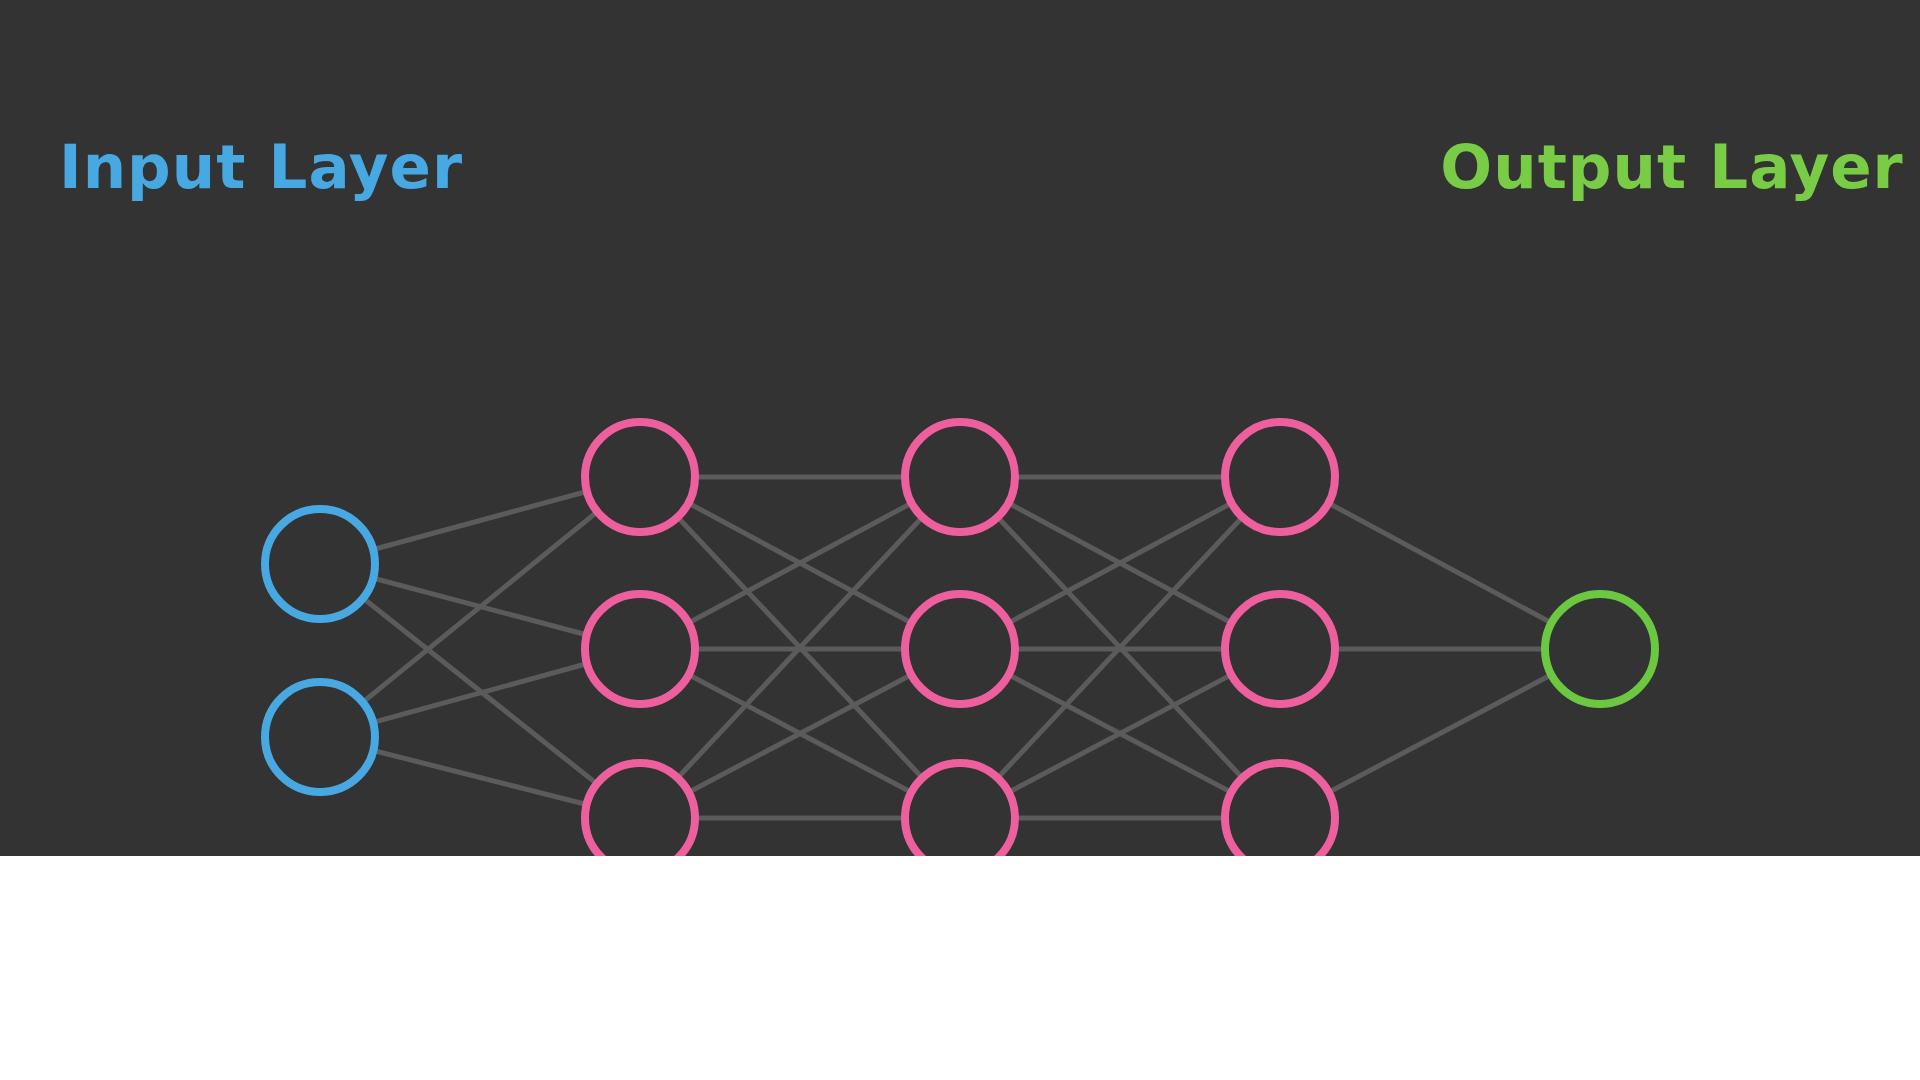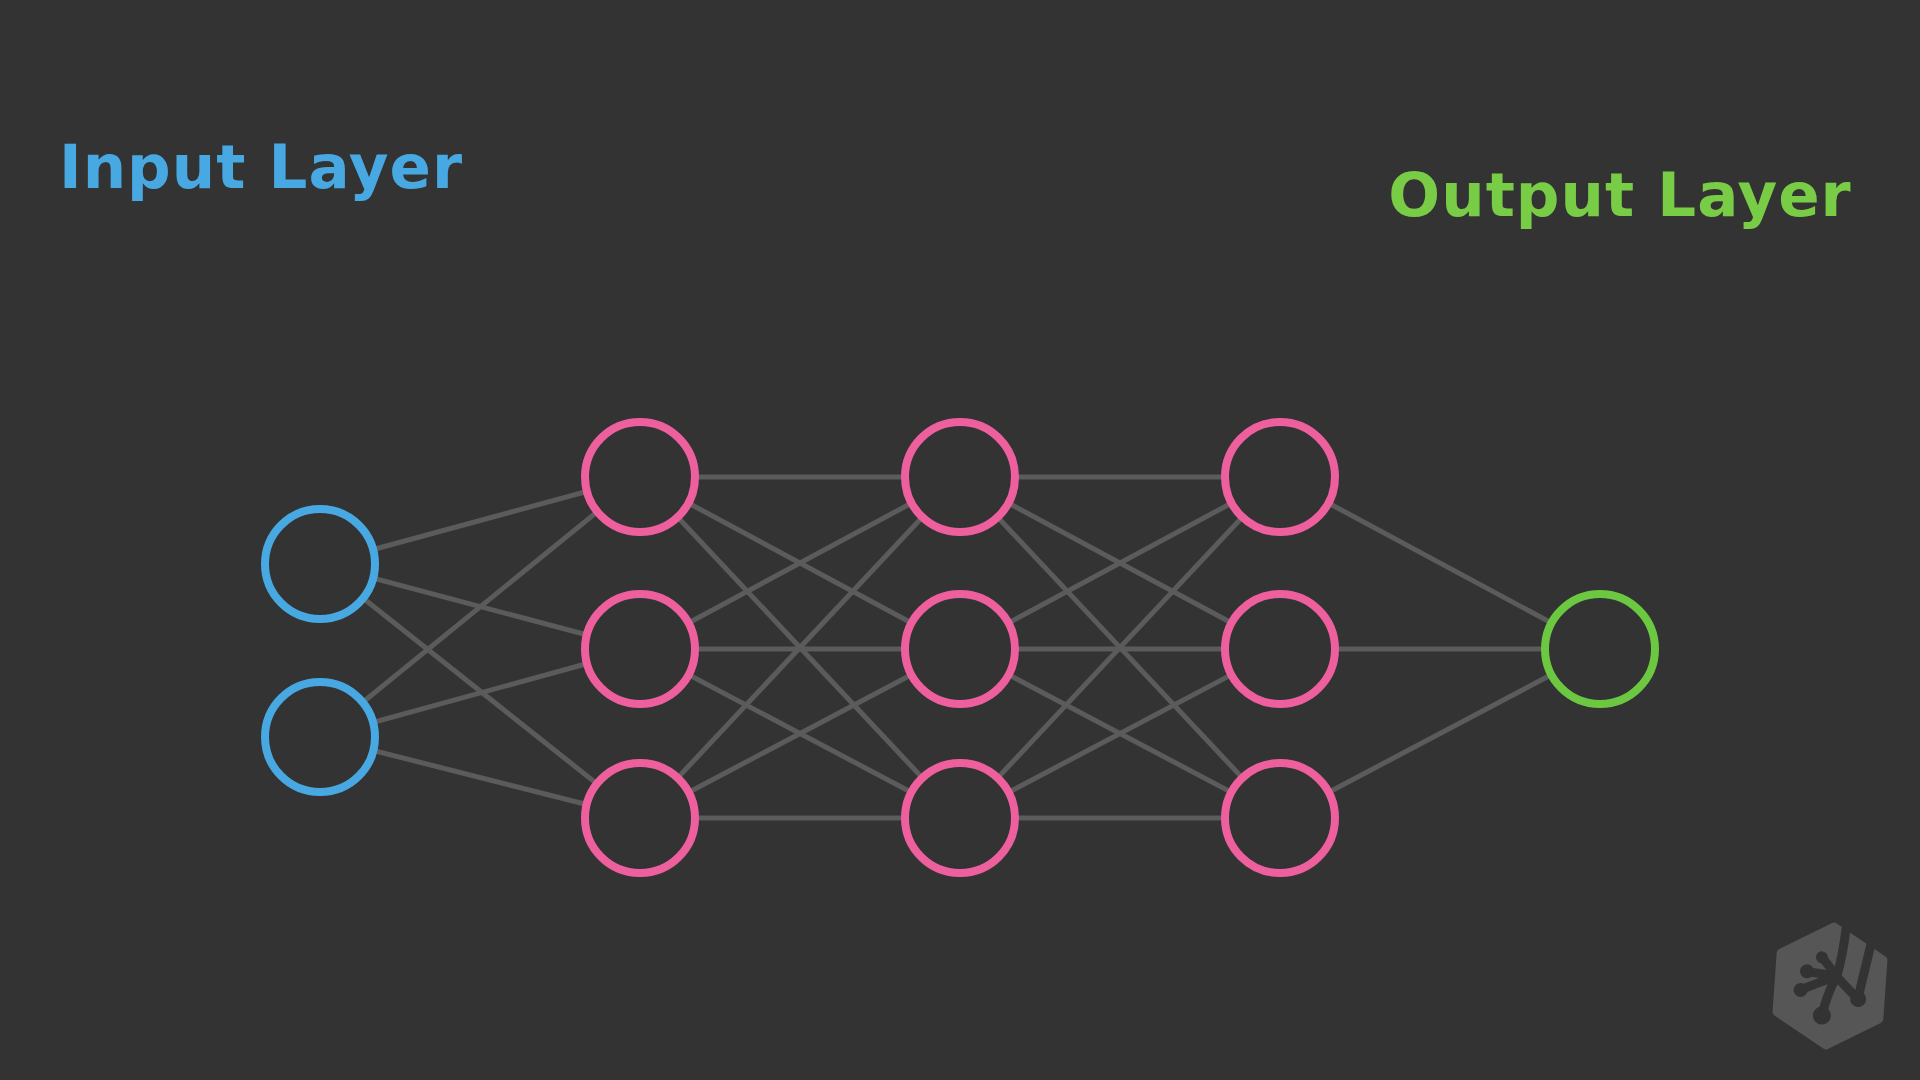--- a/index.html
+++ b/index.html
@@ -1,40 +1,40 @@
 <!DOCTYPE html>
 <html><head>
 <meta charset="utf-8">
 <style>
   html, body { margin: 0; padding: 0; }
   body { font-family: "DejaVu Sans", "Liberation Sans", sans-serif; }
   .stage {
     position: relative;
     width: 1920px;
-    height: 1080px;
+    height: 856px;
     overflow: hidden;
   }
   .network-svg {
     position: absolute;
     left: 0; top: 0;
     width: 1920px; height: 1080px;
   }
   .layer-label {
     position: absolute;
     top: 136px;
     transform: translateX(-50%);
     font-size: 61px;
     font-weight: 700;
     letter-spacing: 1px;
     white-space: nowrap;
     line-height: 1;
   }
   .label-input  { left: 261px; }
   .label-hidden { left: 962px; }
-  .label-output { left: 1620px; margin-top: 28px; }
+  .label-output { left: 1672px; }
   .logo-svg {
     position: absolute;
     left: 1768px;
     top: 921px;
     width: 124px;
     height: 130px;
   }
 </style>
 </head>
 <body>

